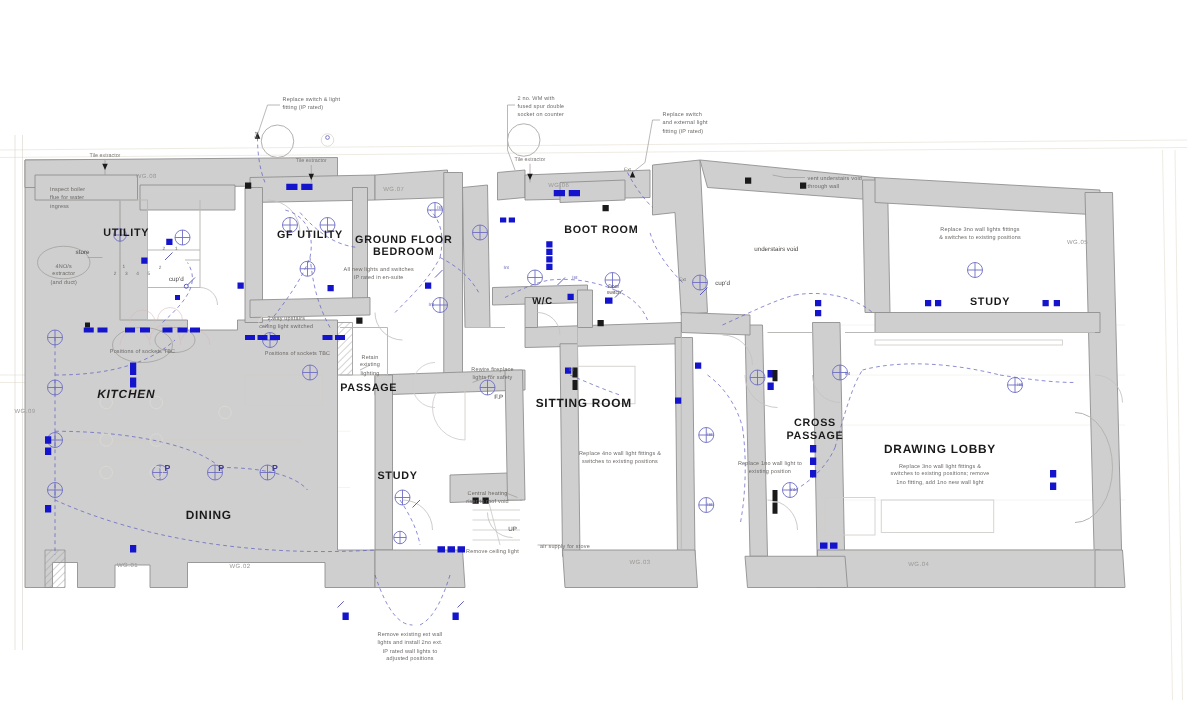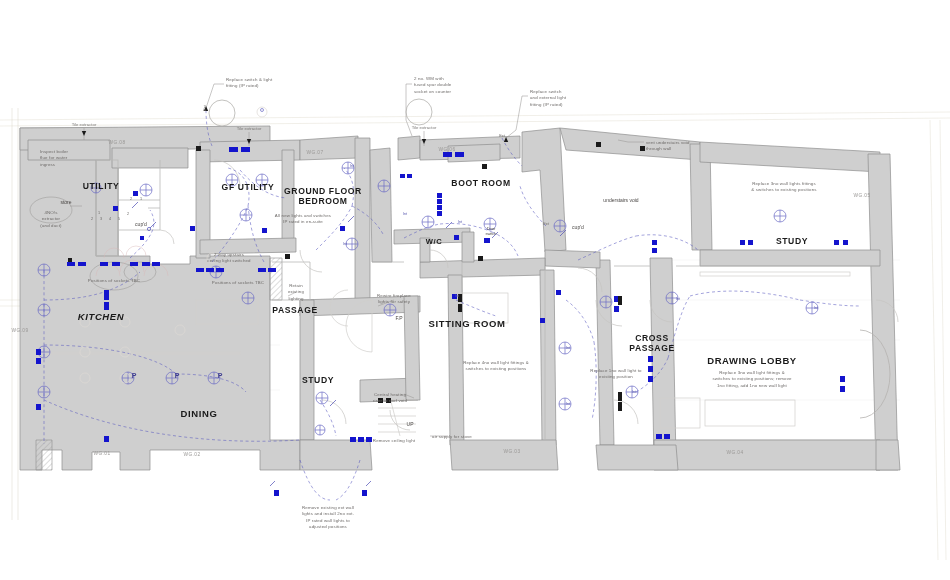--- a/index.html
+++ b/index.html
@@ -492,21 +492,21 @@
       <div class="room-label r9" style="left: 323px; top: 196px;">GROUND FLOOR<br>BEDROOM</div>
       <div class="room-label r9" style="left: 481px; top: 183px;">BOOT ROOM</div>
       <div class="room-label r9" style="left: 792px; top: 211px; margin-top: 30px;">STUDY</div>
       <div class="room-label r8" style="left: 434px; top: 241px;">W/C</div>
       <div class="room-label r9" style="left: 295px; top: 310px;">PASSAGE</div>
       <div class="room-label r10" style="left: 101px; top: 316px; font-style: italic;">KITCHEN</div>
       <div class="room-label r10" style="left: 467px; top: 323px;">SITTING ROOM</div>
       <div class="room-label r9" style="left: 628px; top: 343px; margin-left: 24px;">CROSS<br>PASSAGE</div>
       <div class="room-label r10" style="left: 752px; top: 360px;">DRAWING LOBBY</div>
       <div class="room-label r9" style="left: 318px; top: 380px;">STUDY</div>
-      <div class="room-label r10" style="left: 167px; top: 413px; margin-left: 32px;">DINING</div>
+      <div class="room-label r10" style="left: 167px; top: 413px;">DINING</div>
     </div>
   <div id="notes-layer">
       <div class="note l" style="left: 226px; top: 77px; width: 80px;">Replace switch &amp; light<br>fitting (IP rated)</div>
       <div class="note l" style="left: 414px; top: 76px; width: 80px;">2 no. WM with<br>fused spur double<br>socket on counter</div>
       <div class="note l" style="left: 530px; top: 89px; width: 80px;">Replace switch<br>and external light<br>fitting (IP rated)</div>
       <div class="note l" style="left: 646px; top: 140px; width: 80px;">vent understairs void<br>through wall</div>
       <div class="note l" style="left: 40px; top: 149px; width: 48px;">Inspect boiler<br>flue for water<br>ingress</div>
       <div class="note" style="left: 51px; top: 210px; width: 40px;">4NO/s<br>extractor<br>(and duct)</div>
       <div class="note" style="left: 784px; top: 181px; width: 120px;">Replace 3no wall lights fittings<br>&amp; switches to existing positions</div>
       <div class="note" style="left: 303px; top: 213px; width: 100px;">All new lights and switches<br>IP rated in en-suite</div>

